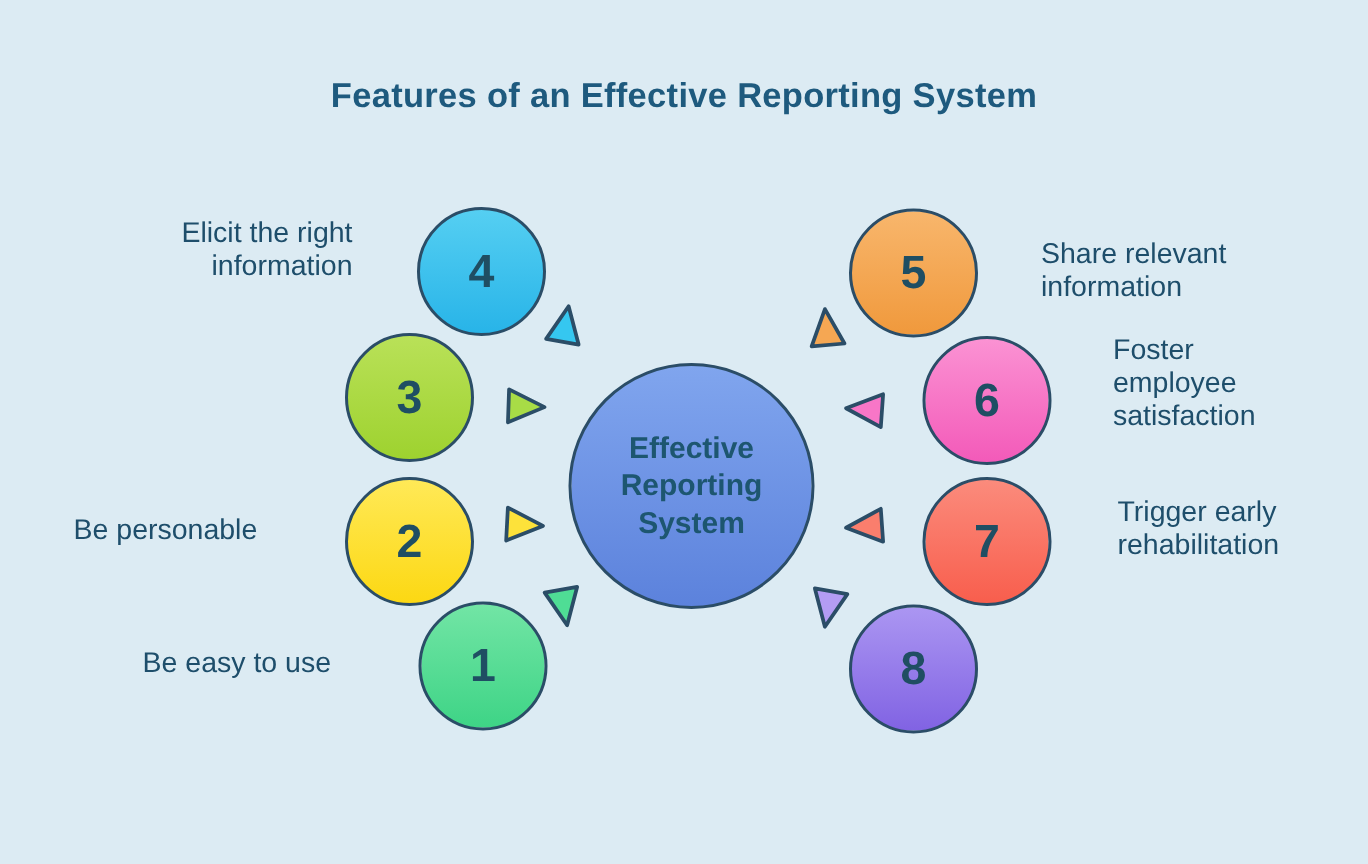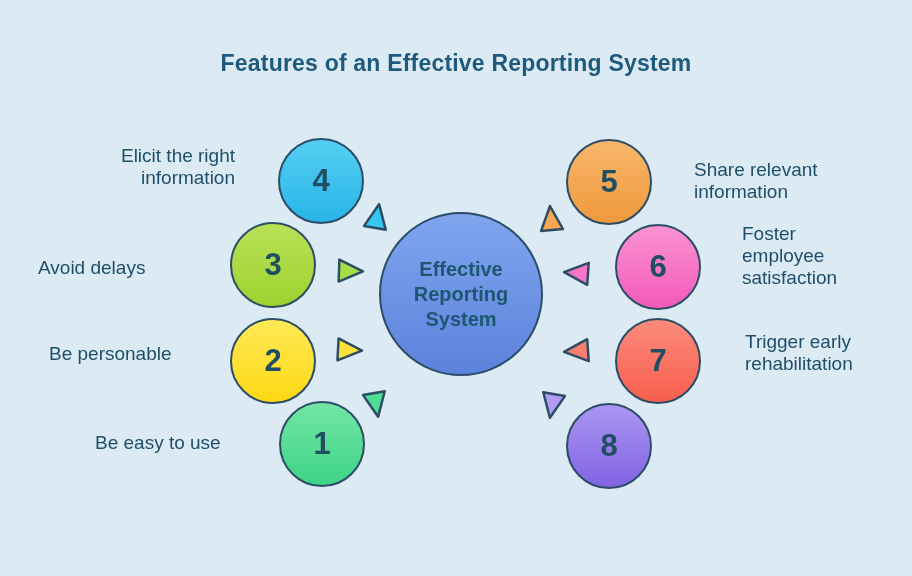--- a/index.html
+++ b/index.html
@@ -20,21 +20,21 @@
     position:absolute;border-radius:50%;
     border:2.5px solid #2b4d67;
     box-sizing:border-box;
     display:flex;align-items:center;justify-content:center;
   }
   .sat{width:86px;height:86px;}
   .num{
     font-size:31px;font-weight:bold;color:#1f4e63;
   }
   .center{
-    left:379px;top:212px;width:164px;height:164px;
+    left:379px;top:242px;width:164px;height:164px;
     background:linear-gradient(180deg,#80a5ee 0%,#5c82dc 100%);
     align-items:center;
   }
   .center-label{
     font-size:20px;font-weight:bold;color:#1d5670;
     text-align:center;line-height:25px;white-space:pre-line;
   }
   .n1{left:279px;top:401px;background:linear-gradient(180deg,#72e5a5 0%,#3ed486 100%);}
   .n2{left:230px;top:318px;background:linear-gradient(180deg,#ffe957 0%,#fcd813 100%);}
   .n3{left:230px;top:222px;background:linear-gradient(180deg,#b9e158 0%,#9ed22f 100%);}
@@ -99,21 +99,20 @@
   </div>
   <div class="circle sat n7">
     <span class="num">7</span>
   </div>
   <div class="circle sat n8">
     <span class="num">8</span>
   </div>
 
   <div class="label l1">Be easy to use</div>
   <div class="label l2">Be personable</div>
-  <div class="label l3">Avoid delays</div>
   <div class="label l4">Elicit the right
 information</div>
   <div class="label l5">Share relevant
 information</div>
   <div class="label l7">Trigger early
 rehabilitation</div>
   <div class="label l6">Foster
 employee
 satisfaction</div>
 

